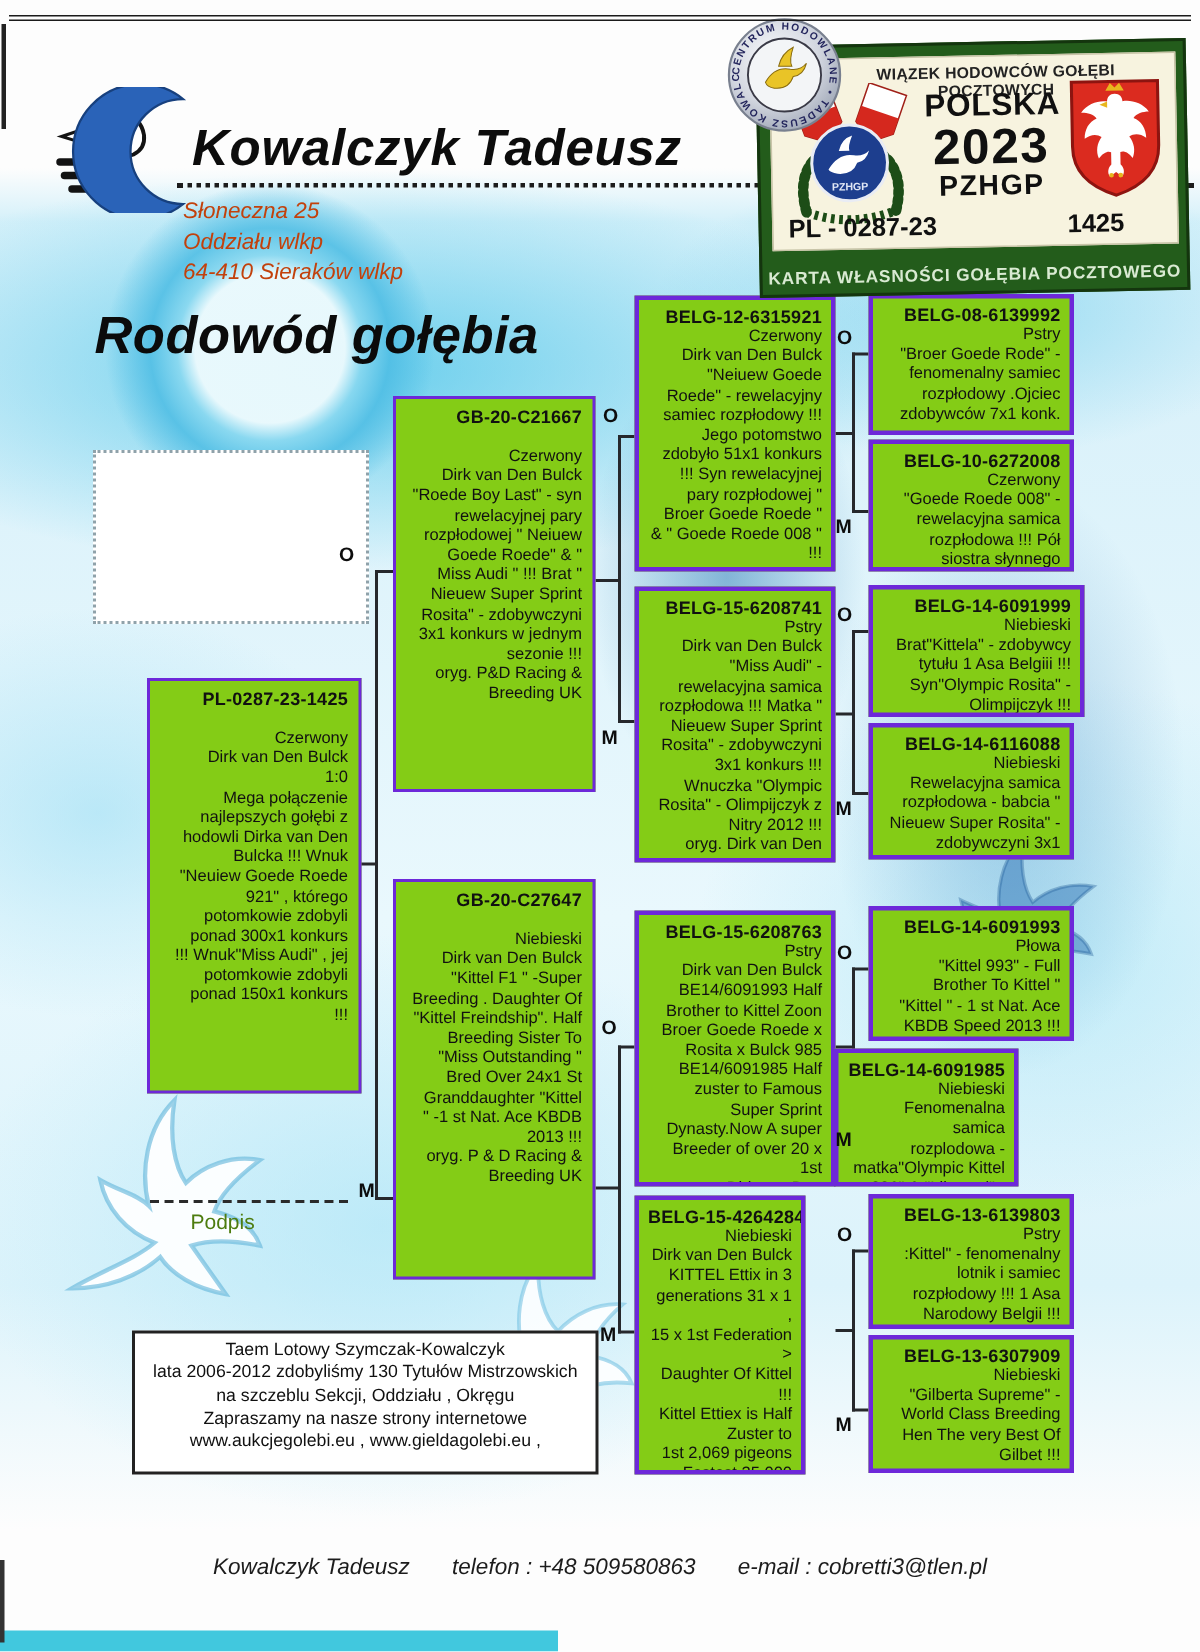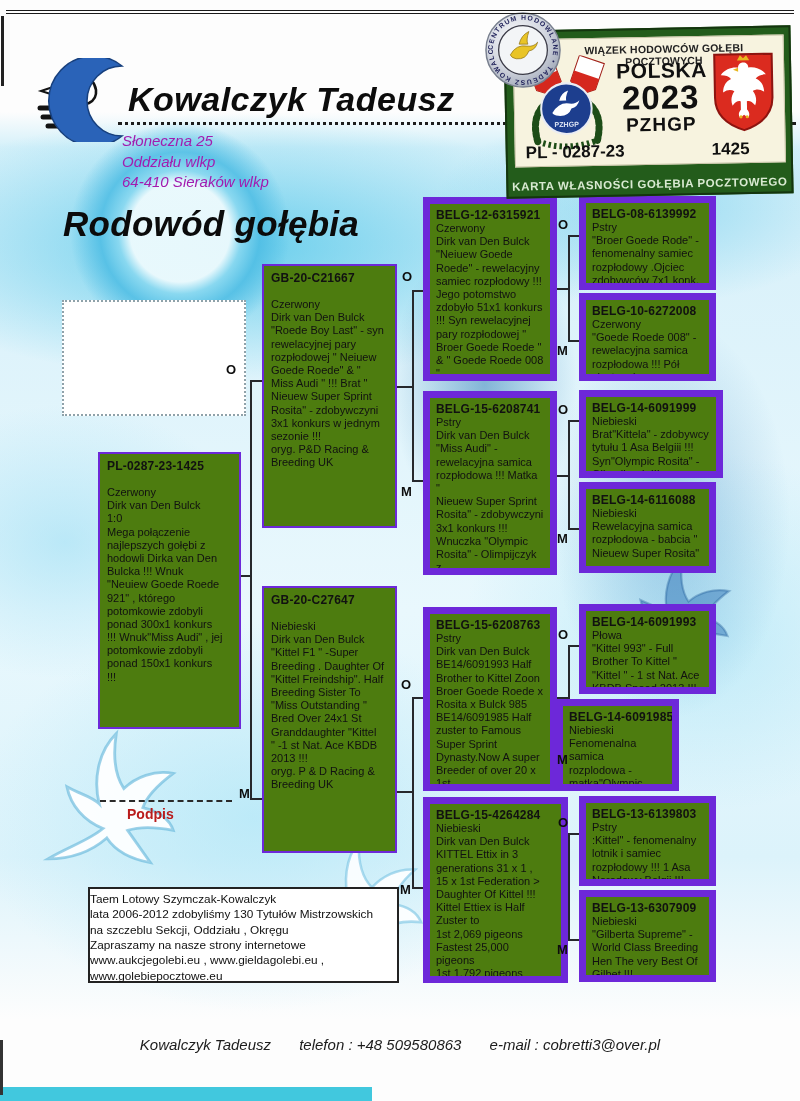--- a/index.html
+++ b/index.html
@@ -20,54 +20,54 @@
       radial-gradient(ellipse 390px 270px at 255px 705px, rgba(168,228,246,.62), rgba(168,228,246,0) 72%),
       radial-gradient(ellipse 330px 250px at 700px 520px, rgba(150,222,243,.5), rgba(150,222,243,0) 72%),
       linear-gradient(180deg, rgba(205,238,249,0) 0, rgba(205,238,249,.85) 36px, #d9f1fa 120px, #e9f8fd 55%, #dcf3fb 82%, rgba(220,243,251,0) 100%);}
   .blob{z-index:1;border-radius:46% 54% 52% 48%;}
   .blob1{left:392px;top:232px;width:185px;height:305px;background:radial-gradient(closest-side, rgba(38,118,178,.5), rgba(38,118,178,.14) 70%, rgba(38,118,178,0));}
   .blob2{left:552px;top:318px;width:238px;height:400px;background:radial-gradient(closest-side, rgba(55,135,195,.38), rgba(55,135,195,.1) 72%, rgba(55,135,195,0));}
   svg.dove{z-index:1;}
   
   .owner-name{left:128px;top:80px;font-size:34px;font-weight:bold;font-style:italic;letter-spacing:.5px;z-index:3;color:#0c0c0c;}
   .name-underline{left:118px;top:122px;width:678px;border-top:3px dotted #1c1c1c;z-index:3;}
-  .addr{left:122px;top:131px;z-index:3;font-style:italic;font-size:15px;line-height:1.38;color:#a21caf;}
+  .addr{left:122px;top:131px;z-index:3;font-style:italic;font-size:15px;line-height:1.38;color:#c2410c;}
   .doc-title{left:63px;top:204px;font-size:35px;font-weight:bold;font-style:italic;z-index:3;color:#0b0b0b;letter-spacing:.3px;}
   
   .card{left:505px;top:28px;width:287px;height:168px;background:#235c1b;border:2px solid #14350e;
         transform:rotate(-1.1deg);z-index:4;box-sizing:border-box;}
   .card-inner{position:absolute;left:7px;top:7px;width:269px;height:126px;background:#f7f3df;border:1px solid #c8c4a8;}
   .card-assoc{position:absolute;left:34px;top:5px;width:232px;font-size:10.5px;font-weight:bold;color:#222;text-align:center;letter-spacing:.2px;}
   .card-country{position:absolute;left:102px;top:22px;width:88px;text-align:center;font-weight:900;color:#101010;}
   .card-country .l1{font-size:21px;letter-spacing:.5px;line-height:1;}
   .card-country .l2{font-size:33px;line-height:1.02;letter-spacing:1px;}
   .card-country .l3{font-size:19px;line-height:1.05;letter-spacing:1px;}
   .ring-left{position:absolute;left:10px;top:103px;font-size:17px;font-weight:bold;color:#101010;}
   .ring-right{position:absolute;left:196px;top:103px;font-size:17px;font-weight:bold;color:#101010;}
   .card-caption{position:absolute;left:0;bottom:4px;width:100%;text-align:center;font-size:11.5px;font-weight:bold;color:#d9ead2;letter-spacing:.6px;}
   .sticker{left:484px;top:11px;width:78px;height:78px;z-index:5;}
   
-  .pbox{position:absolute;background:#4d7c0f;border:7px solid #6d28d9;box-sizing:border-box;
-        padding:4px 6px;z-index:3;overflow:hidden;}
+  .pbox{position:absolute;background:#84cc16;border:3px solid #6d28d9;box-sizing:border-box;
+        padding:4px 6px;z-index:3;overflow:hidden;text-align:right;}
   .pbox.thick{border-width:2px;padding:5px 7px;}
   .pbox .id{font-weight:bold;font-size:12px;letter-spacing:.2px;white-space:nowrap;}
   .pbox.gap .id{margin-bottom:13px;}
   .pbox .body{font-size:11px;line-height:1.2;white-space:pre-line;}
   .photo-box{left:62px;top:300px;width:184px;height:116px;background:#fff;border:2px dotted #8fa2aa;z-index:3;box-sizing:border-box;}
   
   .vline,.hline{position:absolute;background:#26282c;z-index:2;}
   .vline{width:2px;}
   .hline{height:2px;}
   .om{position:absolute;z-index:3;font-size:13px;font-weight:bold;color:#0d0d0d;}
   
   .sig-line{left:100px;top:800px;width:132px;border-top:2px dashed #2a2a2a;z-index:3;}
-  .sig-label{left:127px;top:806px;font-size:14px;color:#b91c1c;z-index:3;font-weight:bold;}
+  .sig-label{left:127px;top:806px;font-size:14px;color:#4d7c0f;z-index:3;}
   
   .team-box{left:88px;top:887px;width:311px;height:96px;background:#fff;border:2px solid #222;z-index:3;
-            box-sizing:border-box;font-size:11.8px;line-height:1.3;padding-top:3px;color:#101010;}
+            box-sizing:border-box;text-align:center;font-size:11.8px;line-height:1.3;padding-top:3px;color:#101010;}
   
   .footer{left:0;top:1036px;width:800px;text-align:center;font-style:italic;font-size:15px;color:#1c1c1c;z-index:3;}
   .footer span{margin:0 12px;}
   .cyan-strip{left:0;top:1087px;width:372px;height:14px;background:#41c8de;z-index:2;}
 </style>
 </head>
 <body>
 
 <div class="abs scan-top"></div>
 <div class="abs scan-left"></div>
@@ -260,21 +260,21 @@
 Brother to Kittel Zoon
 Broer Goede Roede x
 Rosita x Bulck 985
 BE14/6091985 Half
 zuster to Famous
 Super Sprint
 Dynasty.Now A super
 Breeder of over 20 x 1st
 oryg. Dirk van Den</div>
 </div>
-<div class="pbox" style="left:423px;top:797px;width:145px;height:186px">
+<div class="pbox" style="left:423px;top:797px;width:114px;height:186px">
   <div class="id">BELG-15-4264284</div>
   <div class="body">Niebieski
 Dirk van Den Bulck
 KITTEL Ettix in 3
 generations 31 x 1 ,
 15 x 1st Federation &gt;
 Daughter Of Kittel !!!
 Kittel Ettiex is Half
 Zuster to
 1st 2,069 pigeons
@@ -398,21 +398,20 @@
 
 <div class="abs sig-line"></div>
 <div class="abs sig-label">Podpis</div>
 
 <div class="abs team-box">
   <div>Taem Lotowy Szymczak-Kowalczyk</div>
   <div>lata 2006-2012  zdobyliśmy  130 Tytułów Mistrzowskich</div>
   <div>na szczeblu Sekcji, Oddziału , Okręgu</div>
   <div>Zapraszamy na nasze strony internetowe</div>
   <div>www.aukcjegolebi.eu  , www.gieldagolebi.eu ,</div>
-  <div>www.golebiepocztowe.eu</div>
 </div>
 
 <div class="abs footer">
   <span>Kowalczyk Tadeusz</span>
   <span>telefon : +48 509580863</span>
-  <span>e-mail : cobretti3@over.pl</span>
+  <span>e-mail : cobretti3@tlen.pl</span>
 </div>
 <div class="abs cyan-strip"></div>
 
 </body></html>

